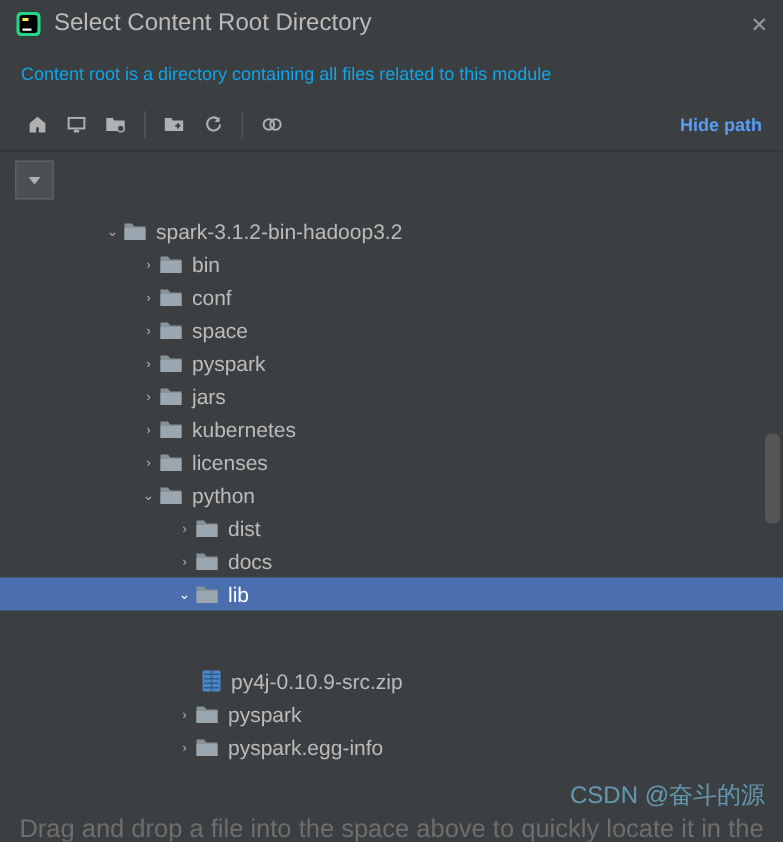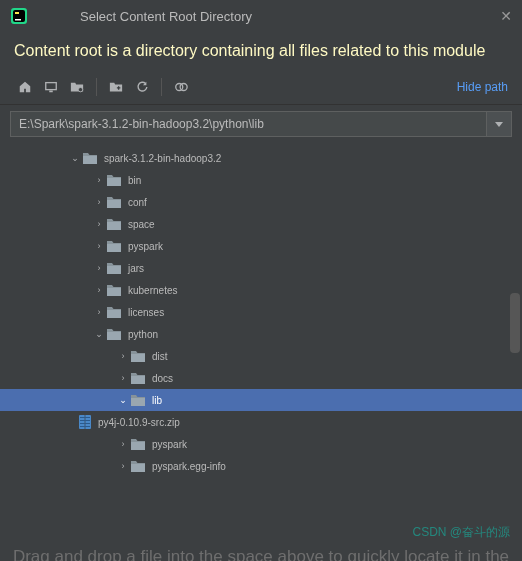--- a/index.html
+++ b/index.html
@@ -1,42 +1,42 @@
 <!DOCTYPE html>
 <html><head>
 <meta charset="utf-8">
 <style>
 * { margin: 0; padding: 0; box-sizing: border-box; }
 body { width: 522px; height: 561px; background: #3c3f41; font-family: "Segoe UI", sans-serif; font-size: 12px; color: #bbbbbb; overflow: hidden; }
 .titlebar { display: flex; align-items: center; height: 32px; padding: 0 10px; }
 .titlebar .app-icon { width: 18px; height: 18px; margin-right: 8px; }
-.titlebar .title { flex: 1; font-size: 13px; margin-left: 44px; }
+.titlebar .title { flex: 1; font-size: 16px; }
 .close-btn { color: #999; cursor: pointer; font-size: 14px; }
-.subtitle { padding: 10px 14px; color: #fef9c3; font-size: 16px; }
-.toolbar { display: flex; align-items: center; padding: 6px 14px; gap: 4px; border-bottom: 1px solid #323232; }
+.subtitle { padding: 10px 14px; color: #0ea5e9; font-size: 12px; }
+.toolbar { display: flex; align-items: center; padding: 6px 14px; gap: 4px; border-bottom: 1px solid #323232; font-weight: bold; }
 .tool-btn { width: 22px; height: 22px; display: flex; align-items: center; justify-content: center; color: #afb1b3; cursor: pointer; border-radius: 3px; }
 .tool-sep { width: 1px; height: 18px; background: #555; margin: 0 4px; }
 .toolbar .spacer { flex: 1; }
 .hide-path { color: #589df6; cursor: pointer; font-size: 12px; }
 .path-row { display: flex; align-items: stretch; padding: 6px 10px; gap: 0; }
 .path-input { flex: 1; background: #45494a; border: 1px solid #5e6060; border-right: none; padding: 4px 8px; color: #bbbbbb; font-size: 12px; height: 26px; }
 .path-dd { width: 26px; height: 26px; background: #4c5052; border: 1px solid #5e6060; display: flex; align-items: center; justify-content: center; color: #afb1b3; cursor: pointer; }
 .tree-wrap { position: relative; height: 400px; overflow: hidden; }
 .tree { padding: 4px 0; }
 .node { display: flex; align-items: center; height: 22px; white-space: nowrap; cursor: pointer; }
 .node.selected { background: #4b6eaf; color: #fff; }
 .chev { width: 14px; display: inline-flex; justify-content: center; color: #afb1b3; font-size: 9px; }
 .node.selected .chev { color: #fff; }
 .folder-ic { width: 16px; height: 14px; margin-right: 6px; display: inline-flex; }
 .file-ic { width: 14px; height: 16px; margin-right: 6px; display: inline-flex; }
-.node .label { font-size: 10px; }
+.node .label { font-size: 14px; }
 .scrollbar { position: absolute; right: 2px; top: 0; width: 10px; height: 100%; }
 .thumb { position: absolute; right: 0; width: 10px; background: #565656; border-radius: 4px; }
 .hint { text-align: center; color: #6e6e6e; font-size: 17px; padding: 4px 0; }
-.watermark { position: absolute; right: 12px; bottom: 20px; color: #14b8a6; font-size: 12px; opacity: 0.6; pointer-events: none; }
+.watermark { position: absolute; right: 12px; bottom: 20px; color: #7dd3fc; font-size: 16px; opacity: 0.6; pointer-events: none; }
 </style>
 </head>
 <body>
 
 <div class="titlebar">
   <span class="app-icon">
     <svg viewBox="0 0 18 18">
         <rect x="1" y="1" width="16" height="16" rx="3" fill="#21d789"></rect>
         <rect x="3" y="3" width="12" height="12" rx="2" fill="#000"></rect>
         <rect x="5" y="5" width="4" height="2" fill="#fde74c"></rect>
@@ -85,21 +85,20 @@
       <svg width="14" height="14" viewBox="0 0 16 16">
         <circle cx="6" cy="8" r="4" fill="none" stroke="#afb1b3" stroke-width="1.5"></circle>
         <circle cx="11" cy="8" r="4" fill="none" stroke="#afb1b3" stroke-width="1.5"></circle>
       </svg>
     </div>
   <div class="spacer"></div>
   <span class="hide-path">Hide path</span>
 </div>
 
 <div class="path-row">
-  <input class="path-input" value="E:\Spark\spark-3.1.2-bin-hadoop3.2\python\lib" style="">
   <div class="path-dd">
       <svg width="10" height="10" viewBox="0 0 10 10">
         <path fill="#afb1b3" d="M1 3h8L5 8z"></path>
       </svg>
     </div>
 </div>
 
 <div class="tree-wrap">
   <div class="tree" id="tree">
       <div class="node" style="padding-left: 68px;">
@@ -215,21 +214,21 @@
       <div class="node selected" style="padding-left: 116px;">
         <span class="chev">⌄</span>
         <span class="folder-ic">
           <svg width="16" height="14" viewBox="0 0 16 14">
             <path fill="#87939a" d="M1 2h5l1.5 2H15v9H1z"></path>
             <path fill="#9aa7b0" d="M1 5h14v8H1z"></path>
           </svg>
         </span>
         <span class="label">lib</span>
       </div>
-      <div class="node" style="padding-left: 64px;">
+      <div class="node" style="padding-left: 120px; margin-top: 36px;">
         <span class="chev"></span>
         <span class="file-ic">
           <svg width="14" height="16" viewBox="0 0 14 16">
             <rect x="1" y="1" width="12" height="14" fill="#4a88c7" rx="1"></rect>
             <rect x="6" y="1" width="2" height="14" fill="#3c3f41" opacity="0.35"></rect>
             <rect x="2" y="3" width="10" height="1" fill="#2c5a8c"></rect>
             <rect x="2" y="6" width="10" height="1" fill="#2c5a8c"></rect>
             <rect x="2" y="9" width="10" height="1" fill="#2c5a8c"></rect>
             <rect x="2" y="12" width="10" height="1" fill="#2c5a8c"></rect>
           </svg>

